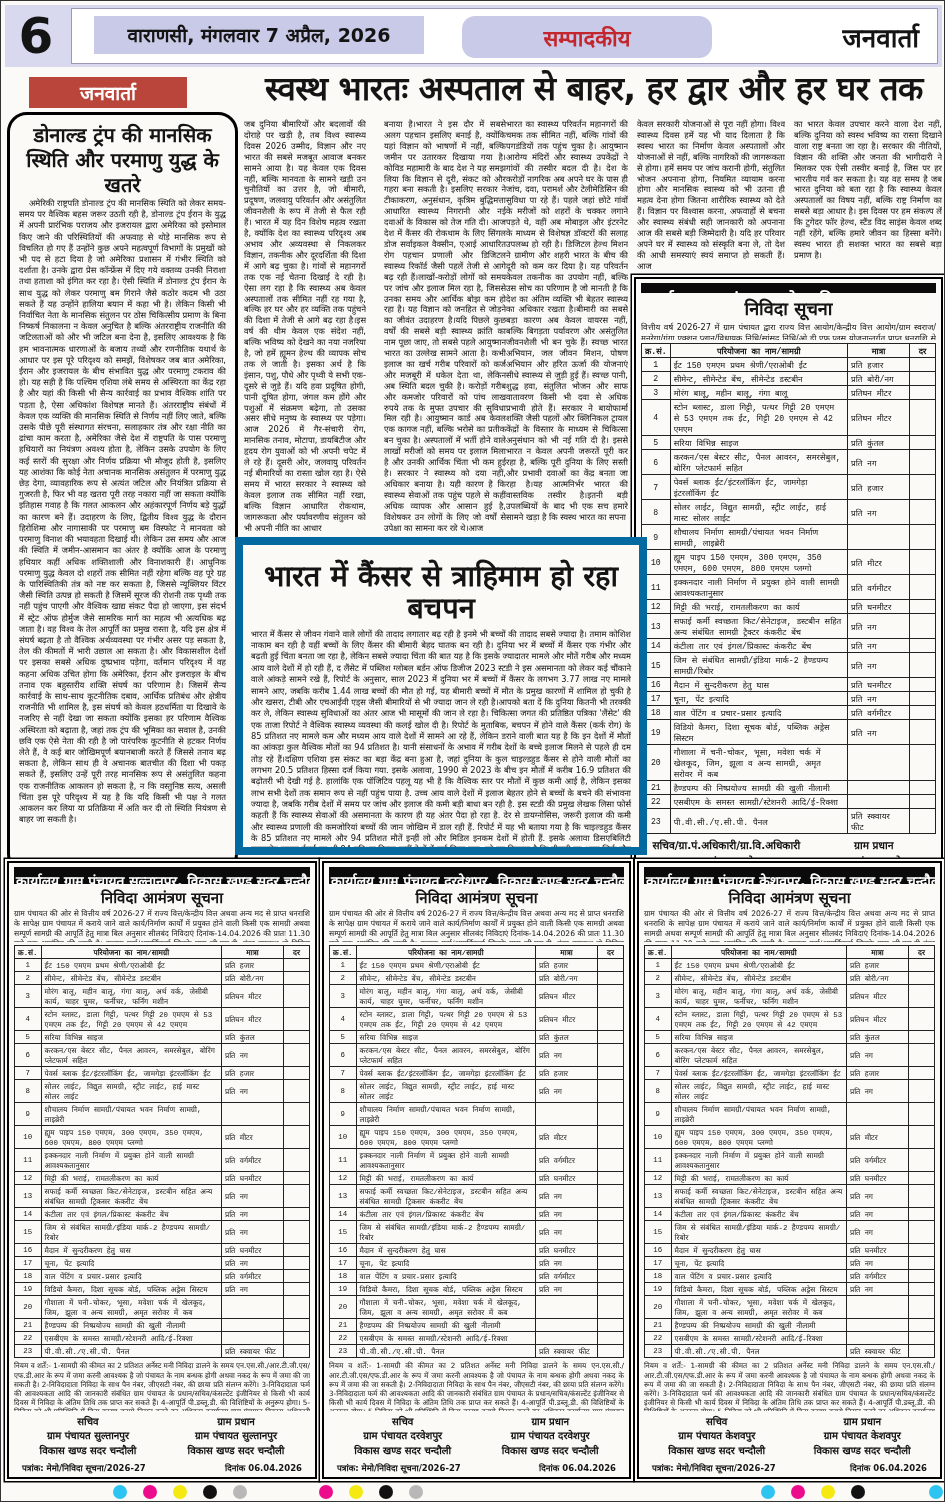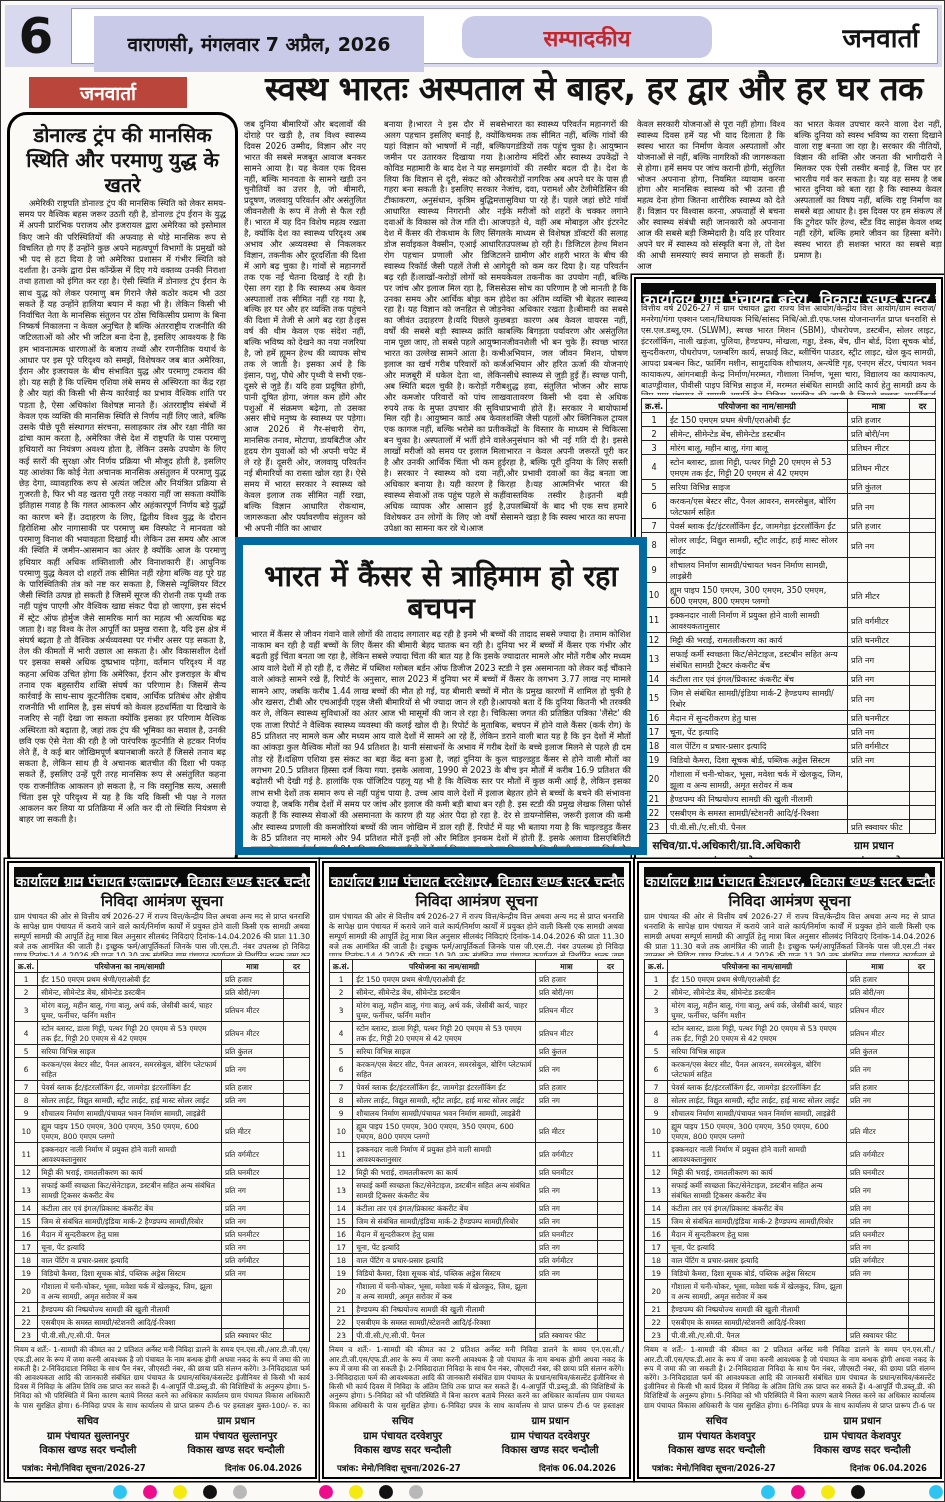--- a/index.html
+++ b/index.html
@@ -11,21 +11,21 @@
   body{font-family:"DejaVu Sans","Liberation Sans",sans-serif;color:var(--ink);}
   .page{position:relative;width:945px;height:1502px;background:var(--paper);margin:0 auto;
         overflow:hidden;border:1px solid #333;}
   
   .topbar{position:absolute;left:4px;top:4px;width:937px;height:62px;background:var(--lavender);
           display:flex;align-items:stretch;}
   .page-num{width:62px;display:flex;align-items:center;justify-content:center;
             font-size:50px;font-weight:bold;line-height:1;}
   .top-panel{flex:1;margin:3px 4px;background:#fff;border:1px solid #9a9ab8;position:relative;
              display:flex;align-items:center;}
-  .date-box{position:absolute;left:22px;top:7px;width:330px;height:56px;background:var(--lavender-box);
+  .date-box{position:absolute;left:22px;top:7px;width:330px;height:38px;background:var(--lavender-box);
             display:flex;align-items:center;justify-content:center;font-weight:bold;font-size:19px;}
   .section-box{position:absolute;left:390px;top:7px;width:250px;height:42px;background:var(--lavender-box);
             display:flex;align-items:center;justify-content:center;font-weight:bold;font-size:22px;color:var(--accent-red);border-radius:13px;}
   .masthead{position:absolute;right:18px;top:7px;height:42px;display:flex;align-items:center;
             font-weight:bold;font-size:26px;}
   
   .kicker{position:absolute;left:28px;top:76px;width:158px;height:31px;background:var(--kicker-red);
           color:#fff;font-weight:bold;font-size:19px;display:flex;align-items:center;justify-content:center;}
   .main-headline{position:absolute;left:243px;top:64px;width:700px;height:50px;
           font-size:33px;font-weight:700;text-align:center;white-space:nowrap;letter-spacing:-0.5px;}
@@ -46,21 +46,21 @@
           padding:16px 8px;overflow:hidden;background:var(--paper);}
   .cancer h2{font-size:29px;font-weight:800;text-align:center;line-height:1.1;margin-bottom:4px;}
   .cancer p{font-size:8.3px;line-height:11.35px;text-align:justify;}
   
   .notice{position:absolute;border:2px solid #000;box-shadow:0 0 0 2px var(--paper),0 0 0 3.5px #000;
           background:var(--paper);padding:4px 5px;overflow:hidden;display:flex;flex-direction:column;}
   .notice-title{background:#0b0b0b;color:#fff;font-weight:800;text-align:center;
           padding:4px 2px;white-space:nowrap;overflow:hidden;}
   .notice-sub{font-weight:800;text-align:center;margin:3px 0 2px;}
   .notice-body{text-align:justify;}
-  .tender-table{width:100%;border-collapse:collapse;margin-top:3px;}
+  .tender-table{width:100%;border-collapse:collapse;margin-top:3px;font-family:Liberation Mono, monospace;}
   .tender-table th,.tender-table td{border:1px solid #222;padding:1px 3px;text-align:left;vertical-align:middle;}
   .tender-table th{font-weight:800;text-align:center;}
   .tender-table td:nth-child(1){width:20px;text-align:center;}
   .tender-table td:nth-child(3){width:62px;}
   .tender-table td:nth-child(4){width:26px;}
   .sig-row{display:flex;justify-content:space-around;font-weight:800;text-align:center;margin-top:4px;}
   .sig-col div{line-height:1.45;}
   .ref-row{display:flex;justify-content:space-between;font-weight:800;margin-top:4px;padding:0 8px;}
   
   .behera{left:633px;top:276px;width:309px;height:630px;}
@@ -112,20 +112,21 @@
   </section>
 
   <div class="ed-col tall c1">जब दुनिया बीमारियों और बदलावों की दोराहे पर खड़ी है, तब विश्व स्वास्थ्य दिवस 2026 उम्मीद, विज्ञान और नए भारत की सबसे मजबूत आवाज बनकर सामने आया है। यह केवल एक दिवस नहीं, बल्कि मानवता के सामने खड़ी उन चुनौतियों का उत्तर है, जो बीमारी, प्रदूषण, जलवायु परिवर्तन और असंतुलित जीवनशैली के रूप में तेजी से फैल रही हैं। भारत में यह दिन विशेष महत्व रखता है, क्योंकि देश का स्वास्थ्य परिदृश्य अब अभाव और अव्यवस्था से निकलकर विज्ञान, तकनीक और दूरदर्शिता की दिशा में आगे बढ़ चुका है। गांवों से महानगरों तक एक नई चेतना दिखाई दे रही है। ऐसा लग रहा है कि स्वास्थ्य अब केवल अस्पतालों तक सीमित नहीं रह गया है, बल्कि हर घर और हर व्यक्ति तक पहुंचने की दिशा में तेजी से आगे बढ़ रहा है।इस वर्ष की थीम केवल एक संदेश नहीं, बल्कि भविष्य को देखने का नया नजरिया है, जो हमें ह्यूमन हेल्थ की व्यापक सोच तक ले जाती है। इसका अर्थ है कि इंसान, पशु, पौधे और पृथ्वी ये सभी एक-दूसरे से जुड़े हैं। यदि हवा प्रदूषित होगी, पानी दूषित होगा, जंगल कम होंगे और पशुओं में संक्रमण बढ़ेगा, तो उसका असर सीधे मनुष्य के स्वास्थ्य पर पड़ेगा। आज 2026 में गैर-संचारी रोग, मानसिक तनाव, मोटापा, डायबिटीज और हृदय रोग युवाओं को भी अपनी चपेट में ले रहे हैं। दूसरी ओर, जलवायु परिवर्तन नई बीमारियों का रास्ता खोल रहा है। ऐसे समय में भारत सरकार ने स्वास्थ्य को केवल इलाज तक सीमित नहीं रखा, बल्कि विज्ञान आधारित रोकथाम, जागरूकता और पर्यावरणीय संतुलन को भी अपनी नीति का आधार</div>
   <div class="ed-col tall c2">बनाया है।भारत ने इस दौर में सबसे अलग पहचान इसलिए बनाई है, क्योंकि यहां विज्ञान को भाषणों में नहीं, बल्कि जमीन पर उतारकर दिखाया गया है। कोविड महामारी के बाद देश ने यह समझ लिया कि विज्ञान से दूरी, संकट को और गहरा बना सकती है। इसलिए सरकार ने टीकाकरण, अनुसंधान, कृत्रिम बुद्धिमत्ता आधारित स्वास्थ्य निगरानी और नई दवाओं के विकास को तेज गति दी। आज देश में कैंसर की रोकथाम के लिए सिंगल डोज सर्वाइकल वैक्सीन, एआई आधारित रोग पहचान प्रणाली और डिजिटल स्वास्थ्य रिकॉर्ड जैसी पहलें तेजी से आगे बढ़ रही हैं।लाखों-करोड़ों लोगों को समय पर जांच और इलाज मिल रहा है, जिससे उनका समय और आर्थिक बोझ कम हो रहा है। यह विज्ञान को जनहित से जोड़ने का जीवंत उदाहरण है।यदि पिछले कुछ वर्षों की सबसे बड़ी स्वास्थ्य क्रांति का नाम पूछा जाए, तो सबसे पहले आयुष्मान भारत का उल्लेख सामने आता है। कभी इलाज का खर्च गरीब परिवारों को कर्ज और मजबूरी में धकेल देता था, लेकिन अब स्थिति बदल चुकी है। करोड़ों गरीब और कमजोर परिवारों को पांच लाख रुपये तक के मुफ्त उपचार की सुविधा मिल रही है। आयुष्मान कार्ड अब केवल एक कागज नहीं, बल्कि भरोसे का प्रतीक बन चुका है। अस्पतालों में भर्ती होने वाले लाखों मरीजों को समय पर इलाज मिला है और उनकी आर्थिक चिंता भी कम हुई है। सरकार ने स्वास्थ्य को दया नहीं, अधिकार बनाया है। यही कारण है कि स्वास्थ्य सेवाओं तक पहुंच पहले से कहीं अधिक व्यापक और आसान हुई है, विशेषकर उन लोगों के लिए जो वर्षों से उपेक्षा का सामना कर रहे थे।आज</div>
   <div class="ed-col tall c3">भारत का स्वास्थ्य परिवर्तन महानगरों की चमक तक सीमित नहीं, बल्कि गांवों की पगडंडियों तक पहुंच चुका है। आयुष्मान आरोग्य मंदिरों और स्वास्थ्य उपकेंद्रों ने गांवों की तस्वीर बदल दी है। देश के करोड़ों नागरिक अब अपने घर के पास ही जांच, दवा, परामर्श और टेलीमेडिसिन की सुविधा पा रहे हैं। पहले जहां छोटे गांवों के मरीजों को शहरों के चक्कर लगाने पड़ते थे, वहीं अब मोबाइल और इंटरनेट के माध्यम से विशेषज्ञ डॉक्टरों की सलाह उपलब्ध हो रही है। डिजिटल हेल्थ मिशन ने ग्रामीण और शहरी भारत के बीच की दूरी को कम कर दिया है। यह परिवर्तन केवल तकनीक का उपयोग नहीं, बल्कि उस सोच का परिणाम है जो मानती है कि देश का अंतिम व्यक्ति भी बेहतर स्वास्थ्य का अधिकार रखता है।बीमारी का सबसे बड़ा कारण अब केवल वायरस नहीं, बल्कि बिगड़ता पर्यावरण और असंतुलित जीवनशैली भी बन चुके हैं। स्वच्छ भारत अभियान, जल जीवन मिशन, पोषण अभियान और हरित ऊर्जा की योजनाएं सीधे स्वास्थ्य से जुड़ी हुई हैं। स्वच्छ पानी, शुद्ध हवा, संतुलित भोजन और साफ वातावरण किसी भी दवा से अधिक प्रभावी होते हैं। सरकार ने बायोफार्मा शक्ति जैसी पहलों और क्लिनिकल ट्रायल केंद्रों के विस्तार के माध्यम से चिकित्सा अनुसंधान को भी नई गति दी है। इससे भारत न केवल अपनी जरूरतें पूरी कर रहा है, बल्कि पूरी दुनिया के लिए सस्ती और प्रभावी दवाओं का केंद्र बनता जा रहा है।यह आत्मनिर्भर भारत की वास्तविक तस्वीर है।इतनी बड़ी उपलब्धियों के बाद भी एक सच हमारे सामने खड़ा है कि स्वस्थ भारत का सपना</div>
   <div class="ed-col short c4">केवल सरकारी योजनाओं से पूरा नहीं होगा। विश्व स्वास्थ्य दिवस हमें यह भी याद दिलाता है कि स्वस्थ भारत का निर्माण केवल अस्पतालों और योजनाओं से नहीं, बल्कि नागरिकों की जागरूकता से होगा। हमें समय पर जांच करानी होगी, संतुलित भोजन अपनाना होगा, नियमित व्यायाम करना होगा और मानसिक स्वास्थ्य को भी उतना ही महत्व देना होगा जितना शारीरिक स्वास्थ्य को देते हैं। विज्ञान पर विश्वास करना, अफवाहों से बचना और स्वास्थ्य संबंधी सही जानकारी को अपनाना आज की सबसे बड़ी जिम्मेदारी है। यदि हर परिवार अपने घर में स्वास्थ्य को संस्कृति बना ले, तो देश की आधी समस्याएं स्वयं समाप्त हो सकती हैं।आज</div>
   <div class="ed-col short c5">का भारत केवल उपचार करने वाला देश नहीं, बल्कि दुनिया को स्वस्थ भविष्य का रास्ता दिखाने वाला राष्ट्र बनता जा रहा है। सरकार की नीतियों, विज्ञान की शक्ति और जनता की भागीदारी ने मिलकर एक ऐसी तस्वीर बनाई है, जिस पर हर भारतीय गर्व कर सकता है। यह वह समय है जब भारत दुनिया को बता रहा है कि स्वास्थ्य केवल अस्पतालों का विषय नहीं, बल्कि राष्ट्र निर्माण का सबसे बड़ा आधार है। इस दिवस पर हम संकल्प लें कि टुगेदर फॉर हेल्थ, स्टैंड विद साइंस केवल शब्द नहीं रहेंगे, बल्कि हमारे जीवन का हिस्सा बनेंगे। स्वस्थ भारत ही सशक्त भारत का सबसे बड़ा प्रमाण है।</div>
 
   <section class="notice behera">
     <div class="notice-title">कार्यालय ग्राम पंचायत बहेरा, विकास खण्ड सदर चन्दौली</div>
+    <div class="notice-sub">निविदा सूचना</div>
     <p class="notice-body">वित्तीय वर्ष 2026-27 में ग्राम पंचायत द्वारा राज्य वित्त आयोग/केन्द्रीय वित्त आयोग/ग्राम स्वराज/मनरेगा/गंगा एक्शन प्लान/विधायक निधि/सांसद निधि/ओ.डी.एफ.प्लस योजनान्तर्गत प्राप्त धनराशि से एस.एल.डब्लू.एम. (SLWM), स्वच्छ भारत मिशन (SBM), पौधरोपण, डस्टबीन, सोलर लाइट, इंटरलॉकिंग, नाली खड़ंजा, पुलिया, हैण्डपम्प, मोखला, गड्ढा, डेस्क, बेंच, ग्रीन बोर्ड, दिशा सूचक बोर्ड, सुन्दरीकरण, पौधरोपण, प्लम्बरिंग कार्य, सफाई किट, ब्लीचिंग पाउडर, स्ट्रीट लाइट, खेल कूद सामग्री, आपदा प्रबन्धन किट, फार्मिंग मशीन, सामुदायिक शौचालय, अन्त्येष्टि गृह, एनएम सेंटर, पंचायत भवन कायाकल्प, आंगनबाड़ी केन्द्र निर्माण/मरम्मत, गौशाला निर्माण, भूसा चारा, विद्यालय का कायाकल्प, बाउण्ड्रीवाल, पीवीसी पाइप विभिन्न साइज में, मरम्मत संबंधित सामग्री आदि कार्य हेतु सामग्री क्रय के लिए ग्राम पंचायत में सामग्री आपूर्ति हेतु निविदा आमंत्रित की जाती है जिससे इच्छुक आपूर्तिकर्ता दिनांक-07.04.2026 से दिनांक-09.04.2026 की 4 बजे तक सील बन्द निविदा ग्राम पंचायत के कार्यालय में जमा की जा सकती है जो दिनांक 10.04.2026 को पंचायात भवन पर सुबह 11 बजे खोली जायेगी उक्त कार्य कराने हेतु इंटरलॉकिंग ईंट, ईंट गिट्टी, पत्थर गिट्टी, एसओबी ईंट, सीमेन्ट, बालू सरिया, लकड़ी/लोहे का दरवाजा, पेंट, विद्युतीकरण हेतु इलेक्ट्रीक सामग्री, शौचालय शेड, ह्यूमन पाइप, टाइल्स गिट्टी, चुना, ट्रीगार्ड, हाई मास्क लाइट, कोरोना किट सहित खेल कूद व पार्क में व्यायाम करने से संबंधित सामग्री आदि की आवश्यकता होगी। अतः ग्राम सभा/विकास खण्ड/जनपद के पंजीकृत आपूर्तिकर्ता उपरोक्त सामग्री आपूर्ति हेतु सील बन्द निविदा आमंत्रित है।</p>
     <table class="tender-table">
       <thead>
           <tr>
         <th>क्र.सं.</th>
         <th>परियोजना का नाम/सामग्री</th>
         <th>मात्रा</th>
         <th>दर</th>
       </tr>
         </thead>

